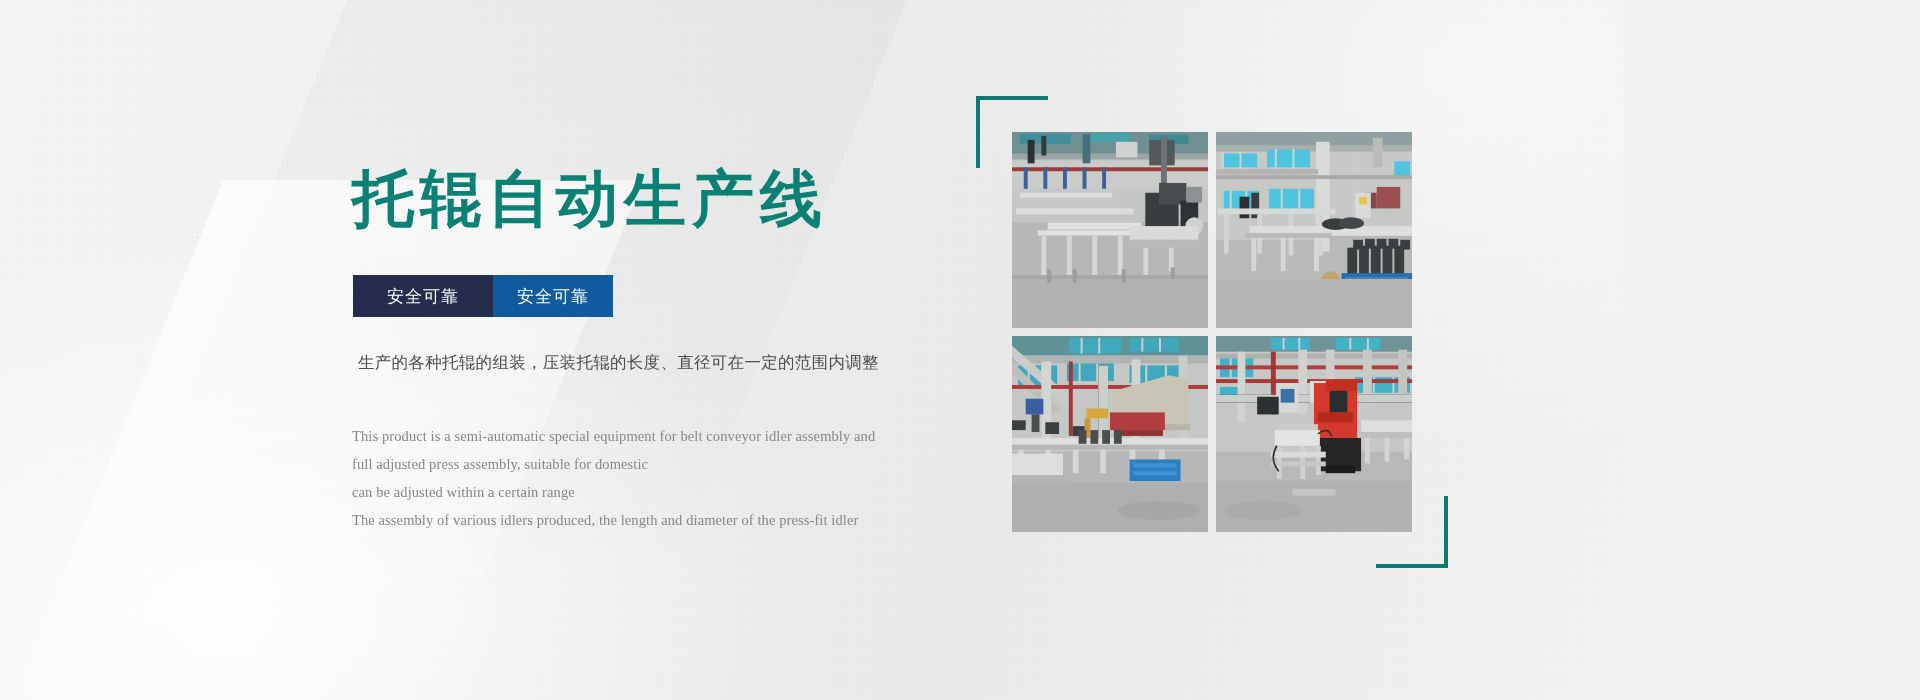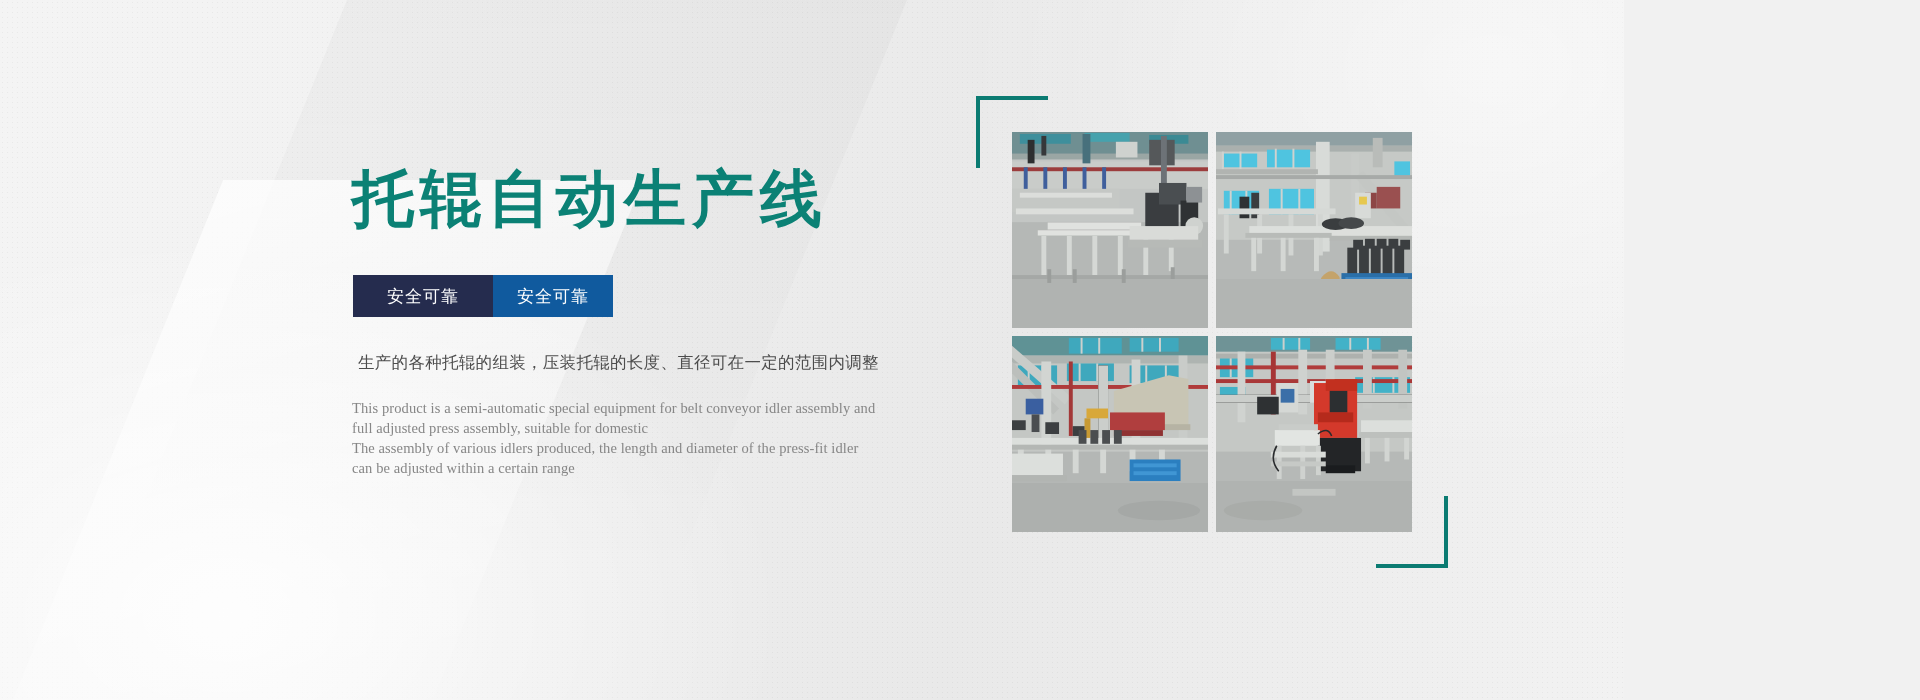--- a/index.html
+++ b/index.html
@@ -99,24 +99,24 @@
     position:absolute; left:0; top:348px;
     width:560px;
     font-size:16.5px;
     line-height:30px;
     color:#4d4d4d;
     letter-spacing:0.3px;
   }
   .desc-cn .line2 { display:block; text-indent:6px; }
 
   .desc-en {
-    position:absolute; left:0; top:398px;
+    position:absolute; left:0; top:422px;
     width:560px;
     font-size:14.5px;
-    line-height:20px;
+    line-height:28px;
     color:#868686;
     letter-spacing:0.1px;
   }
   .desc-en p { margin:0; }
 
   
   .gallery {
     position:absolute;
     left:1012px; top:132px;
     width:400px; height:400px;
@@ -168,22 +168,22 @@
       <div class="tag tag-2">安全可靠</div>
     </div>
 
     <div class="desc-cn">
       <span class="line2">生产的各种托辊的组装，压装托辊的长度、直径可在一定的范围内调整</span>
     </div>
 
     <div class="desc-en">
       <p>This product is a semi-automatic special equipment for belt conveyor idler assembly and</p>
       <p>full adjusted press assembly, suitable for domestic</p>
+      <p>can be adjusted within a certain range</p>
       <p>The assembly of various idlers produced, the length and diameter of the press-fit idler</p>
-      <p>can be adjusted within a certain range</p>
     </div>
   </div>
 
   <div class="gallery">
 
     <div class="bracket bracket-tl">
       <span class="h"></span>
         <span class="v"></span>
     </div>
 

